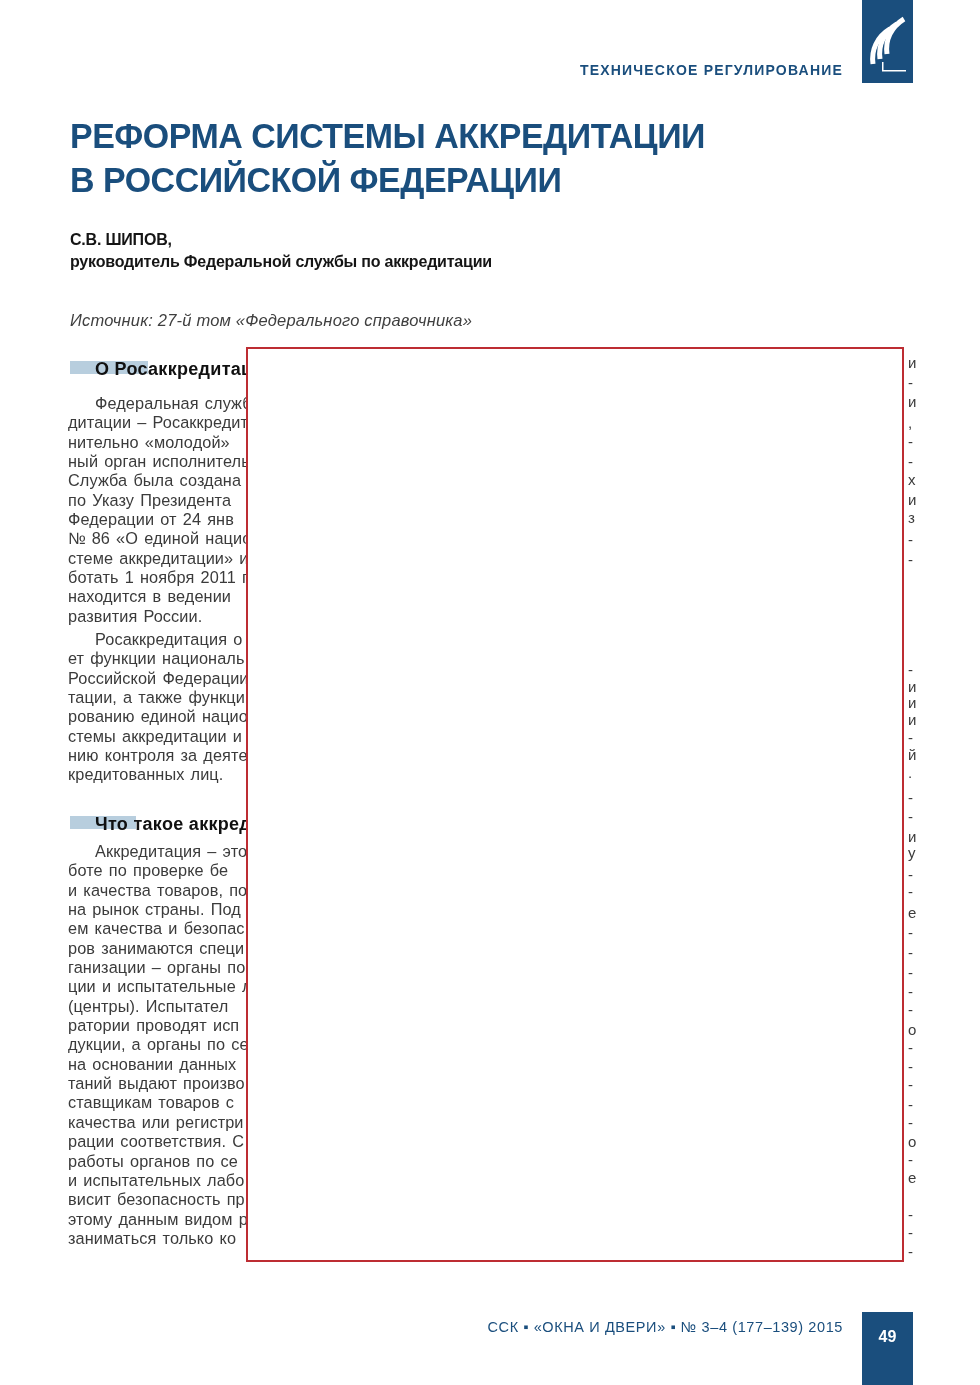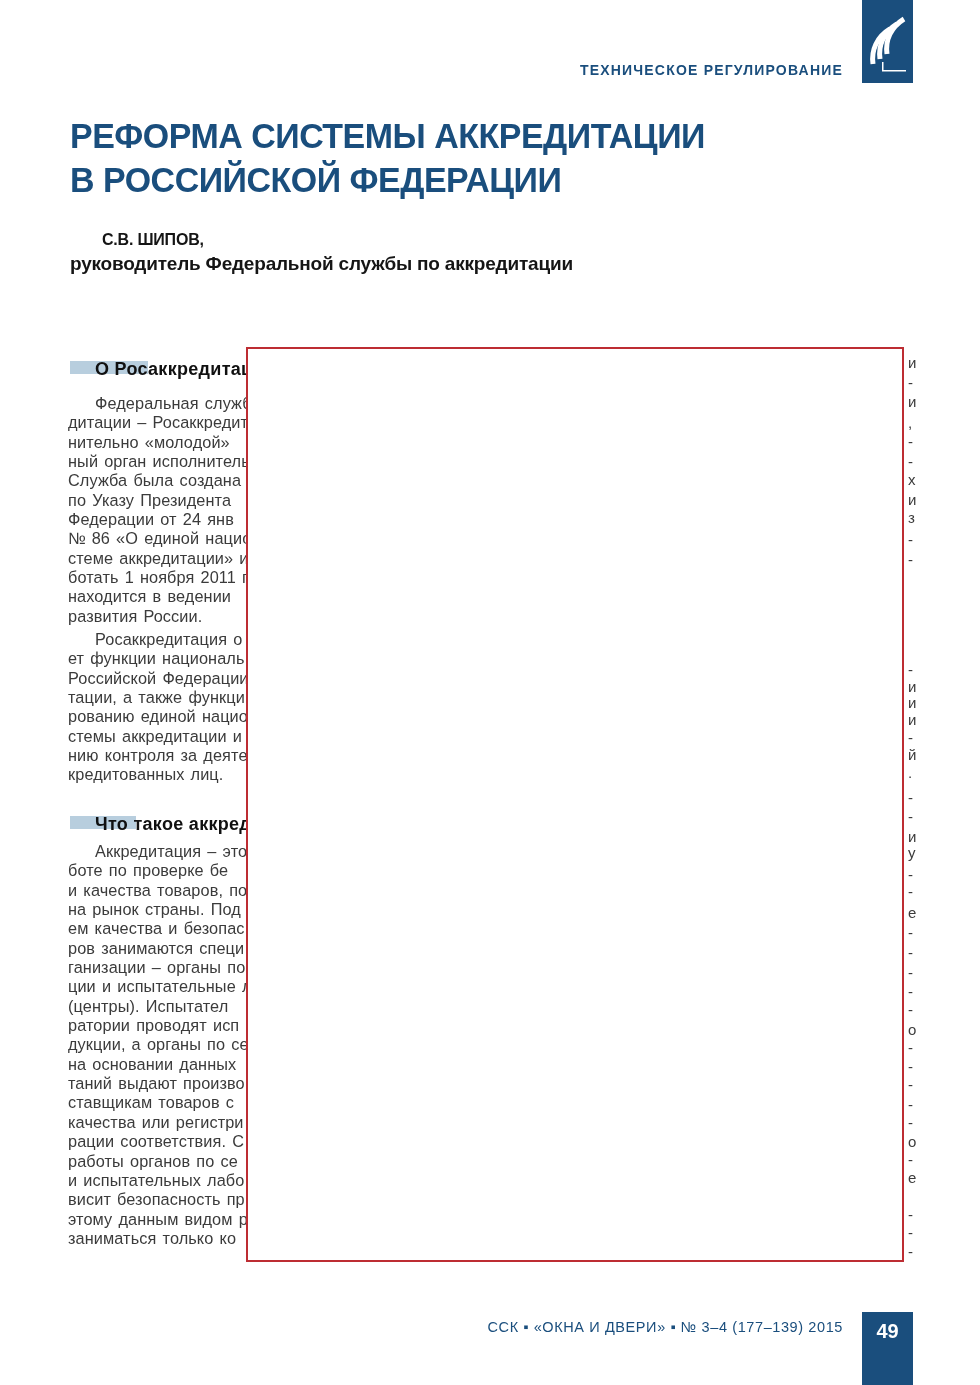--- a/index.html
+++ b/index.html
@@ -14,25 +14,25 @@
   .logo-box{
     position:absolute;left:862px;top:0;width:51px;height:83px;background:var(--brand,#1a4e7d);
   }
   .title{
     position:absolute;left:70px;top:114px;
     font-size:35px;line-height:44px;font-weight:bold;letter-spacing:-0.5px;
     color:var(--brand,#1a4e7d);transform:scaleX(0.97);transform-origin:left top;white-space:nowrap;
   }
   .author-name{
     position:absolute;left:70px;top:231px;
-    font-size:16px;font-weight:bold;letter-spacing:-0.2px;color:#151515;margin-left:32px;
+    font-size:16px;font-weight:bold;letter-spacing:-0.2px;color:#151515;
   }
   .author-role{
     position:absolute;left:70px;top:253px;
-    font-size:19px;font-weight:bold;letter-spacing:-0.2px;color:#151515;
+    font-size:16px;font-weight:bold;letter-spacing:-0.2px;color:#151515;
   }
   .source-note{
     position:absolute;left:70px;top:311px;
     font-size:16.5px;font-style:italic;color:#3f3f3f;letter-spacing:0.2px;
   }
   .h-bar{position:absolute;height:13px;background:var(--hl,#b8cede);}
   .h-bar.h1{left:70px;top:361px;width:78px;}
   .h-bar.h2{left:70px;top:816px;width:66px;}
   .sec-heading{
     position:absolute;left:95px;
@@ -59,21 +59,21 @@
   }
   .footer-line{
     position:absolute;top:1319px;right:137px;
     font-size:14.5px;color:var(--brand,#1a4e7d);letter-spacing:0.6px;white-space:nowrap;
   }
   .page-num-box{
     position:absolute;left:862px;top:1312px;width:51px;height:73px;
     background:var(--brand,#1a4e7d);text-align:center;
   }
   .page-num-box .num{
-    display:inline-block;margin-top:8px;font-size:20px;font-weight:bold;color:#ffffff;
+    display:inline-block;margin-top:16px;font-size:16px;font-weight:bold;color:#ffffff;
   }
 </style>
 </head>
 <body>
 
 <div id="page">
 
   <div class="kicker">ТЕХНИЧЕСКОЕ РЕГУЛИРОВАНИЕ</div>
 
   <div class="logo-box">
@@ -90,20 +90,21 @@
   </div>
 
   <div class="title">
     <div>РЕФОРМА СИСТЕМЫ АККРЕДИТАЦИИ</div>
     <div>В РОССИЙСКОЙ ФЕДЕРАЦИИ</div>
   </div>
 
   <div class="author-name">С.В. ШИПОВ,</div>
   <div class="author-role">руководитель Федеральной службы по аккредитации</div>
 
+  <div class="source-note">Источник: 27-й том «Федерального справочника»</div>
 
   <div class="h-bar h1"></div>
   <div class="sec-heading h1">О Росаккредитац</div>
 
   <div class="col p1">
       <div style="text-indent: 27px;">Федеральная служб</div>
       <div>дитации – Росаккредит</div>
       <div>нительно «молодой»</div>
       <div>ный орган исполнитель</div>
       <div>Служба была создана</div>

